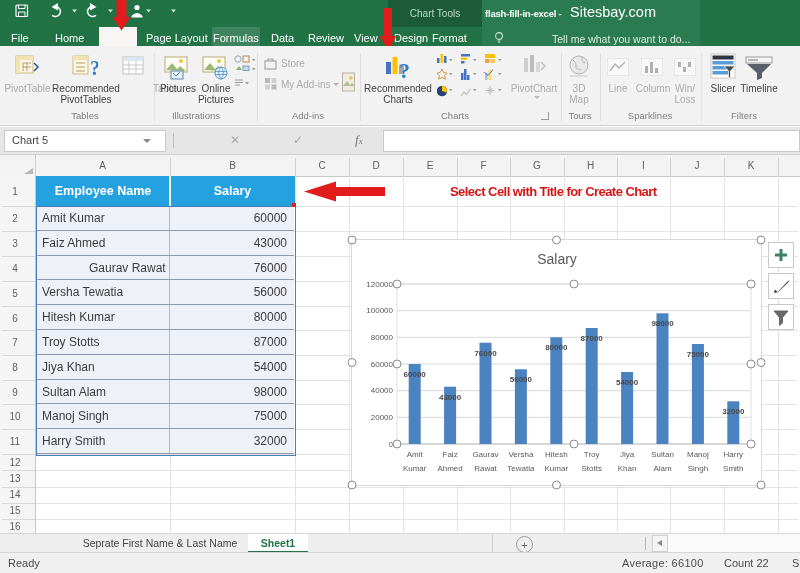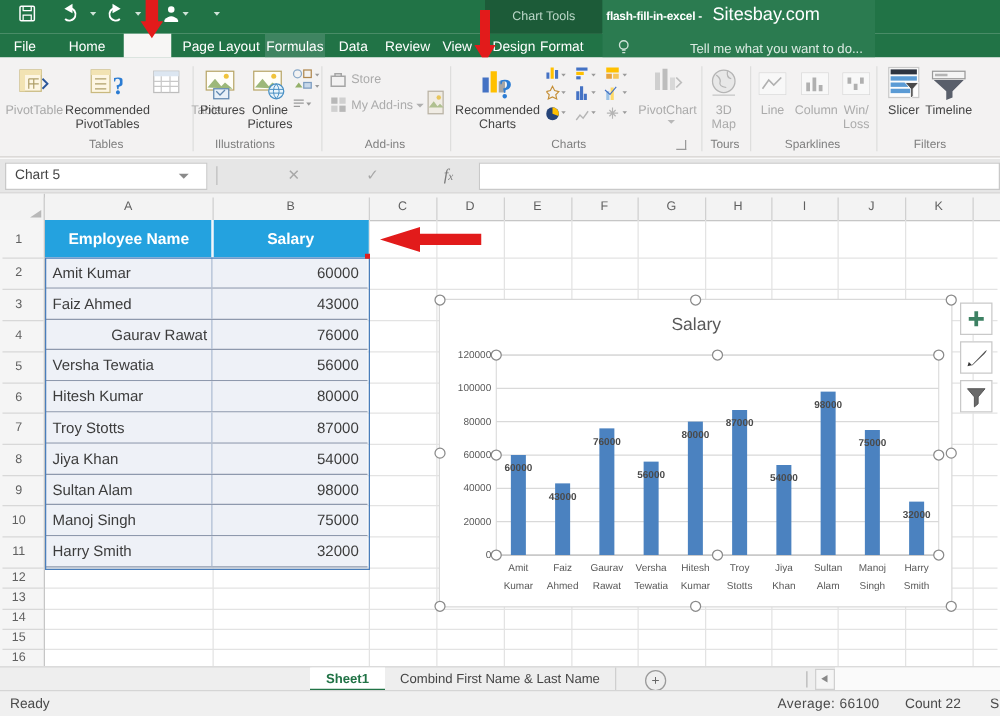--- a/index.html
+++ b/index.html
@@ -412,20 +412,21 @@
         <div class="ab" style="left:169px;top:274.2px;width:1px;height:23.8px;background:#aebdd4;"></div>
         <div class="ab" style="left:42px;top:279.2px;">Harry Smith</div>
         <div class="ab" style="left:170px;top:279.2px;width:117px;text-align:right;">32000</div>
       </div>
   <div class="ab" style="left:36px;top:51px;width:258px;height:248px;border:1px solid #4a7ebb;pointer-events:none;"></div>
   <div class="ab" style="left:292px;top:48px;width:4px;height:4px;background:#e02020;"></div>
 
   <svg class="ab" style="left:304px;top:26px;" width="82" height="22" viewBox="0 0 82 22">
     <path d="M0 10.5 L32 0.5 L32 6 L81 6 L81 15 L32 15 L32 20.5 Z" fill="#e21b1b"></path>
   </svg>
+  <div class="ab" style="left:450px;top:29px;font-size:13px;font-weight:bold;color:#d21616;letter-spacing:-0.55px;">Select Cell with Title for Create Chart</div>
 
   <div id="chart">
         <svg class="ab" style="left:346px;top:79px;" width="421" height="257" viewBox="-5 -5 421 257">
           <rect x="0.5" y="0.5" width="410" height="246" fill="#fff" stroke="#d9d9d9"></rect>
           <text x="206" y="25" font-size="14" fill="#595959" text-anchor="middle">Salary</text>
           <rect x="46" y="45" width="354" height="160" fill="none" stroke="#d6d6d6" stroke-width="0.8"></rect>
           <line x1="46" y1="205.0" x2="400" y2="205.0" stroke="#bfbfbf" stroke-width="1"></line>
           <text x="42" y="207.5" font-size="8" fill="#595959" text-anchor="end">0</text>
           <line x1="46" y1="178.3" x2="400" y2="178.3" stroke="#d9d9d9" stroke-width="1"></line>
           <text x="42" y="180.8" font-size="8" fill="#595959" text-anchor="end">20000</text>
@@ -508,24 +509,24 @@
         </svg>
 <svg class="ab" style="left:768px;top:149px;" width="26" height="26" viewBox="0 0 26 26">
           <path d="M6 7 h14 l-5.5 6.5 v5.5 l-3 2.5 v-8 z" fill="#6a6a6a" stroke="#555" stroke-width="0.8"></path>
         </svg>
 </div>
 </div>
 
 <div id="bottombar">
 <div class="ab" style="left:0;top:533px;width:800px;height:19px;background:#eeeeee;border-top:1px solid #d5d5d5;font-size:10.5px;color:#444;">
   <div class="ab" style="left:72px;top:0;width:176px;height:19px;border-right:1px solid #cfcfcf;"></div>
+  <div class="ab ctr" style="left:72px;top:0;width:176px;height:18px;">Seprate First Name &amp; Last Name</div>
   <div class="ab" style="left:248px;top:0;width:60px;height:19px;background:#fff;border-bottom:2px solid #217346;box-sizing:border-box;"></div>
   <div class="ab ctr" style="left:248px;top:0;width:60px;height:17px;color:#217346;font-weight:bold;">Sheet1</div>
   <div class="ab" style="left:308px;top:0;width:184px;height:19px;border-right:1px solid #cfcfcf;"></div>
-  <div class="ab ctr" style="left:308px;top:0;width:184px;height:18px;">Combind First Name &amp; Last Name</div>
   <div class="ab ctr" style="left:516px;top:2px;width:15px;height:15px;border:1px solid #9a9a9a;border-radius:50%;color:#666;font-size:11px;">+</div>
   <div class="ab" style="left:645px;top:3px;width:1px;height:13px;background:#b5b5b5;"></div>
   <div class="ab" style="left:652px;top:1px;width:16px;height:17px;background:#f5f5f5;border:1px solid #d0d0d0;box-sizing:border-box;"></div>
   <div class="ab" style="left:657px;top:6px;width:0;height:0;border-top:3.5px solid transparent;border-bottom:3.5px solid transparent;border-right:5px solid #888;"></div>
   <div class="ab" style="left:668px;top:0;width:132px;height:19px;background:#fafafa;"></div>
 </div>
 <div class="ab" style="left:0;top:552px;width:800px;height:21px;background:#f0f0f0;border-top:1px solid #d5d5d5;font-size:11px;color:#4a4a4a;">
   <div class="ab" style="left:8px;top:4px;">Ready</div>
   <div class="ab" style="left:622px;top:4px;letter-spacing:0.3px;">Average: 66100</div>
   <div class="ab" style="left:724px;top:4px;">Count 22</div>

